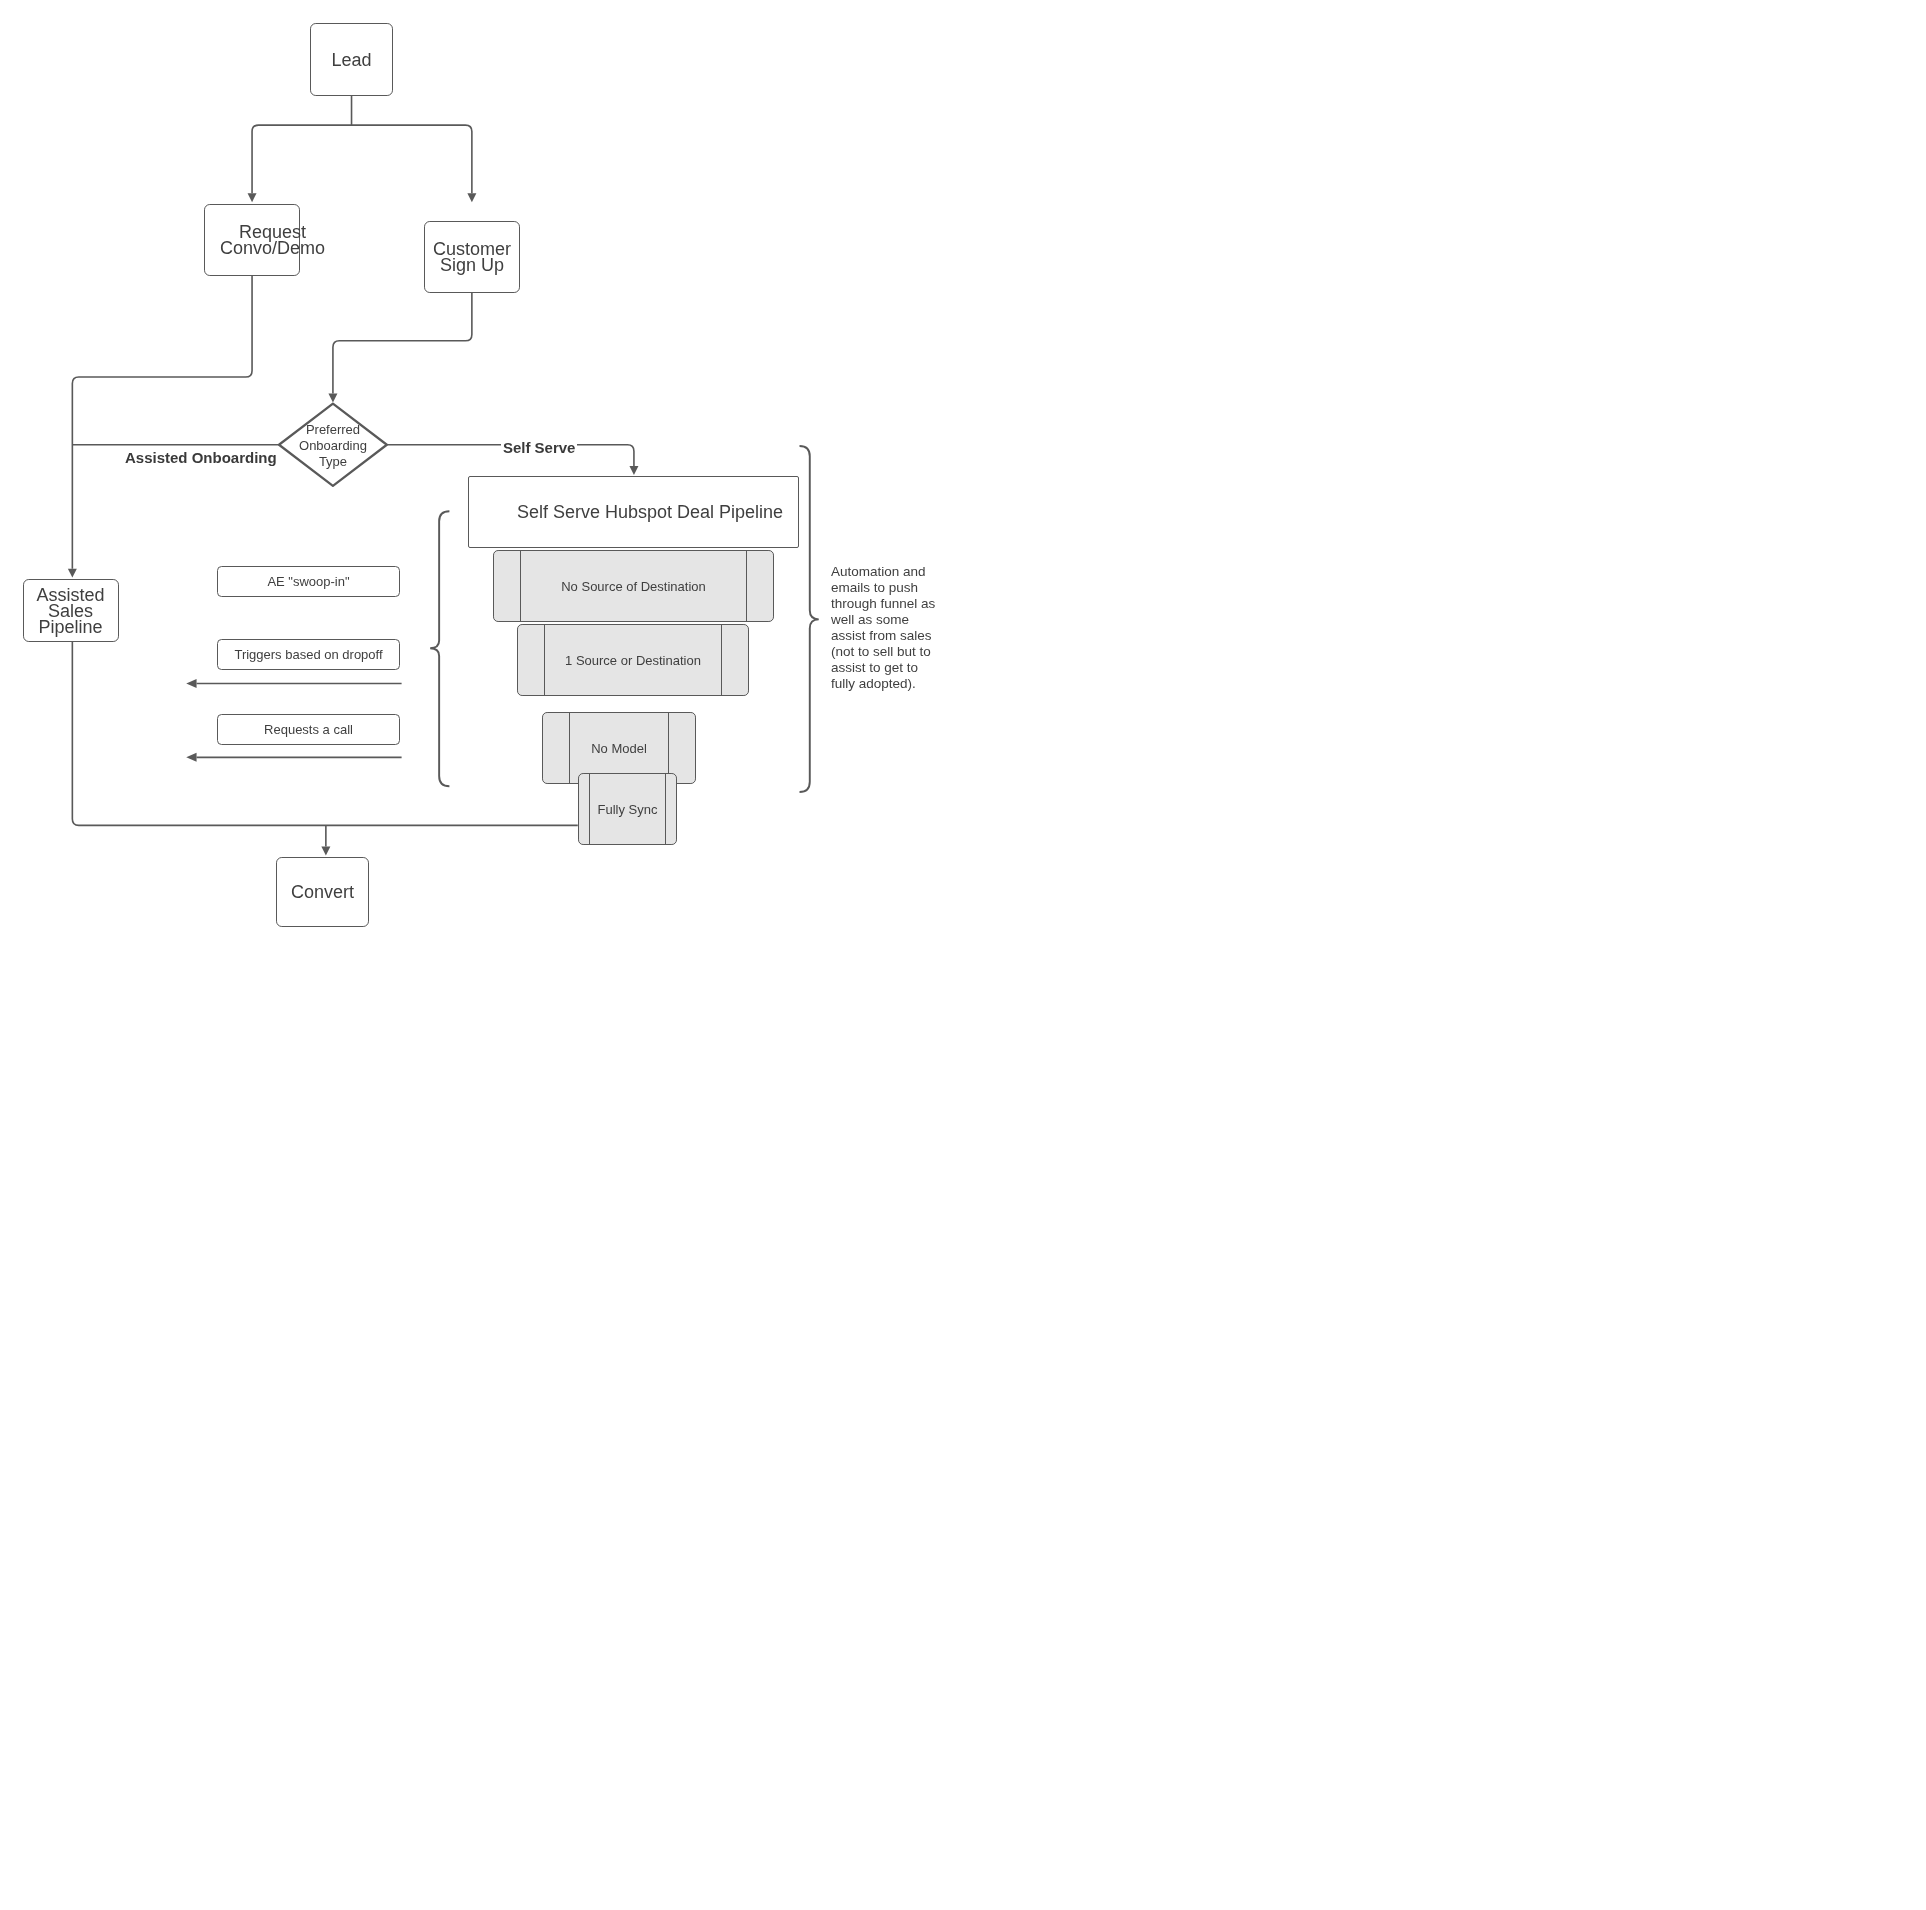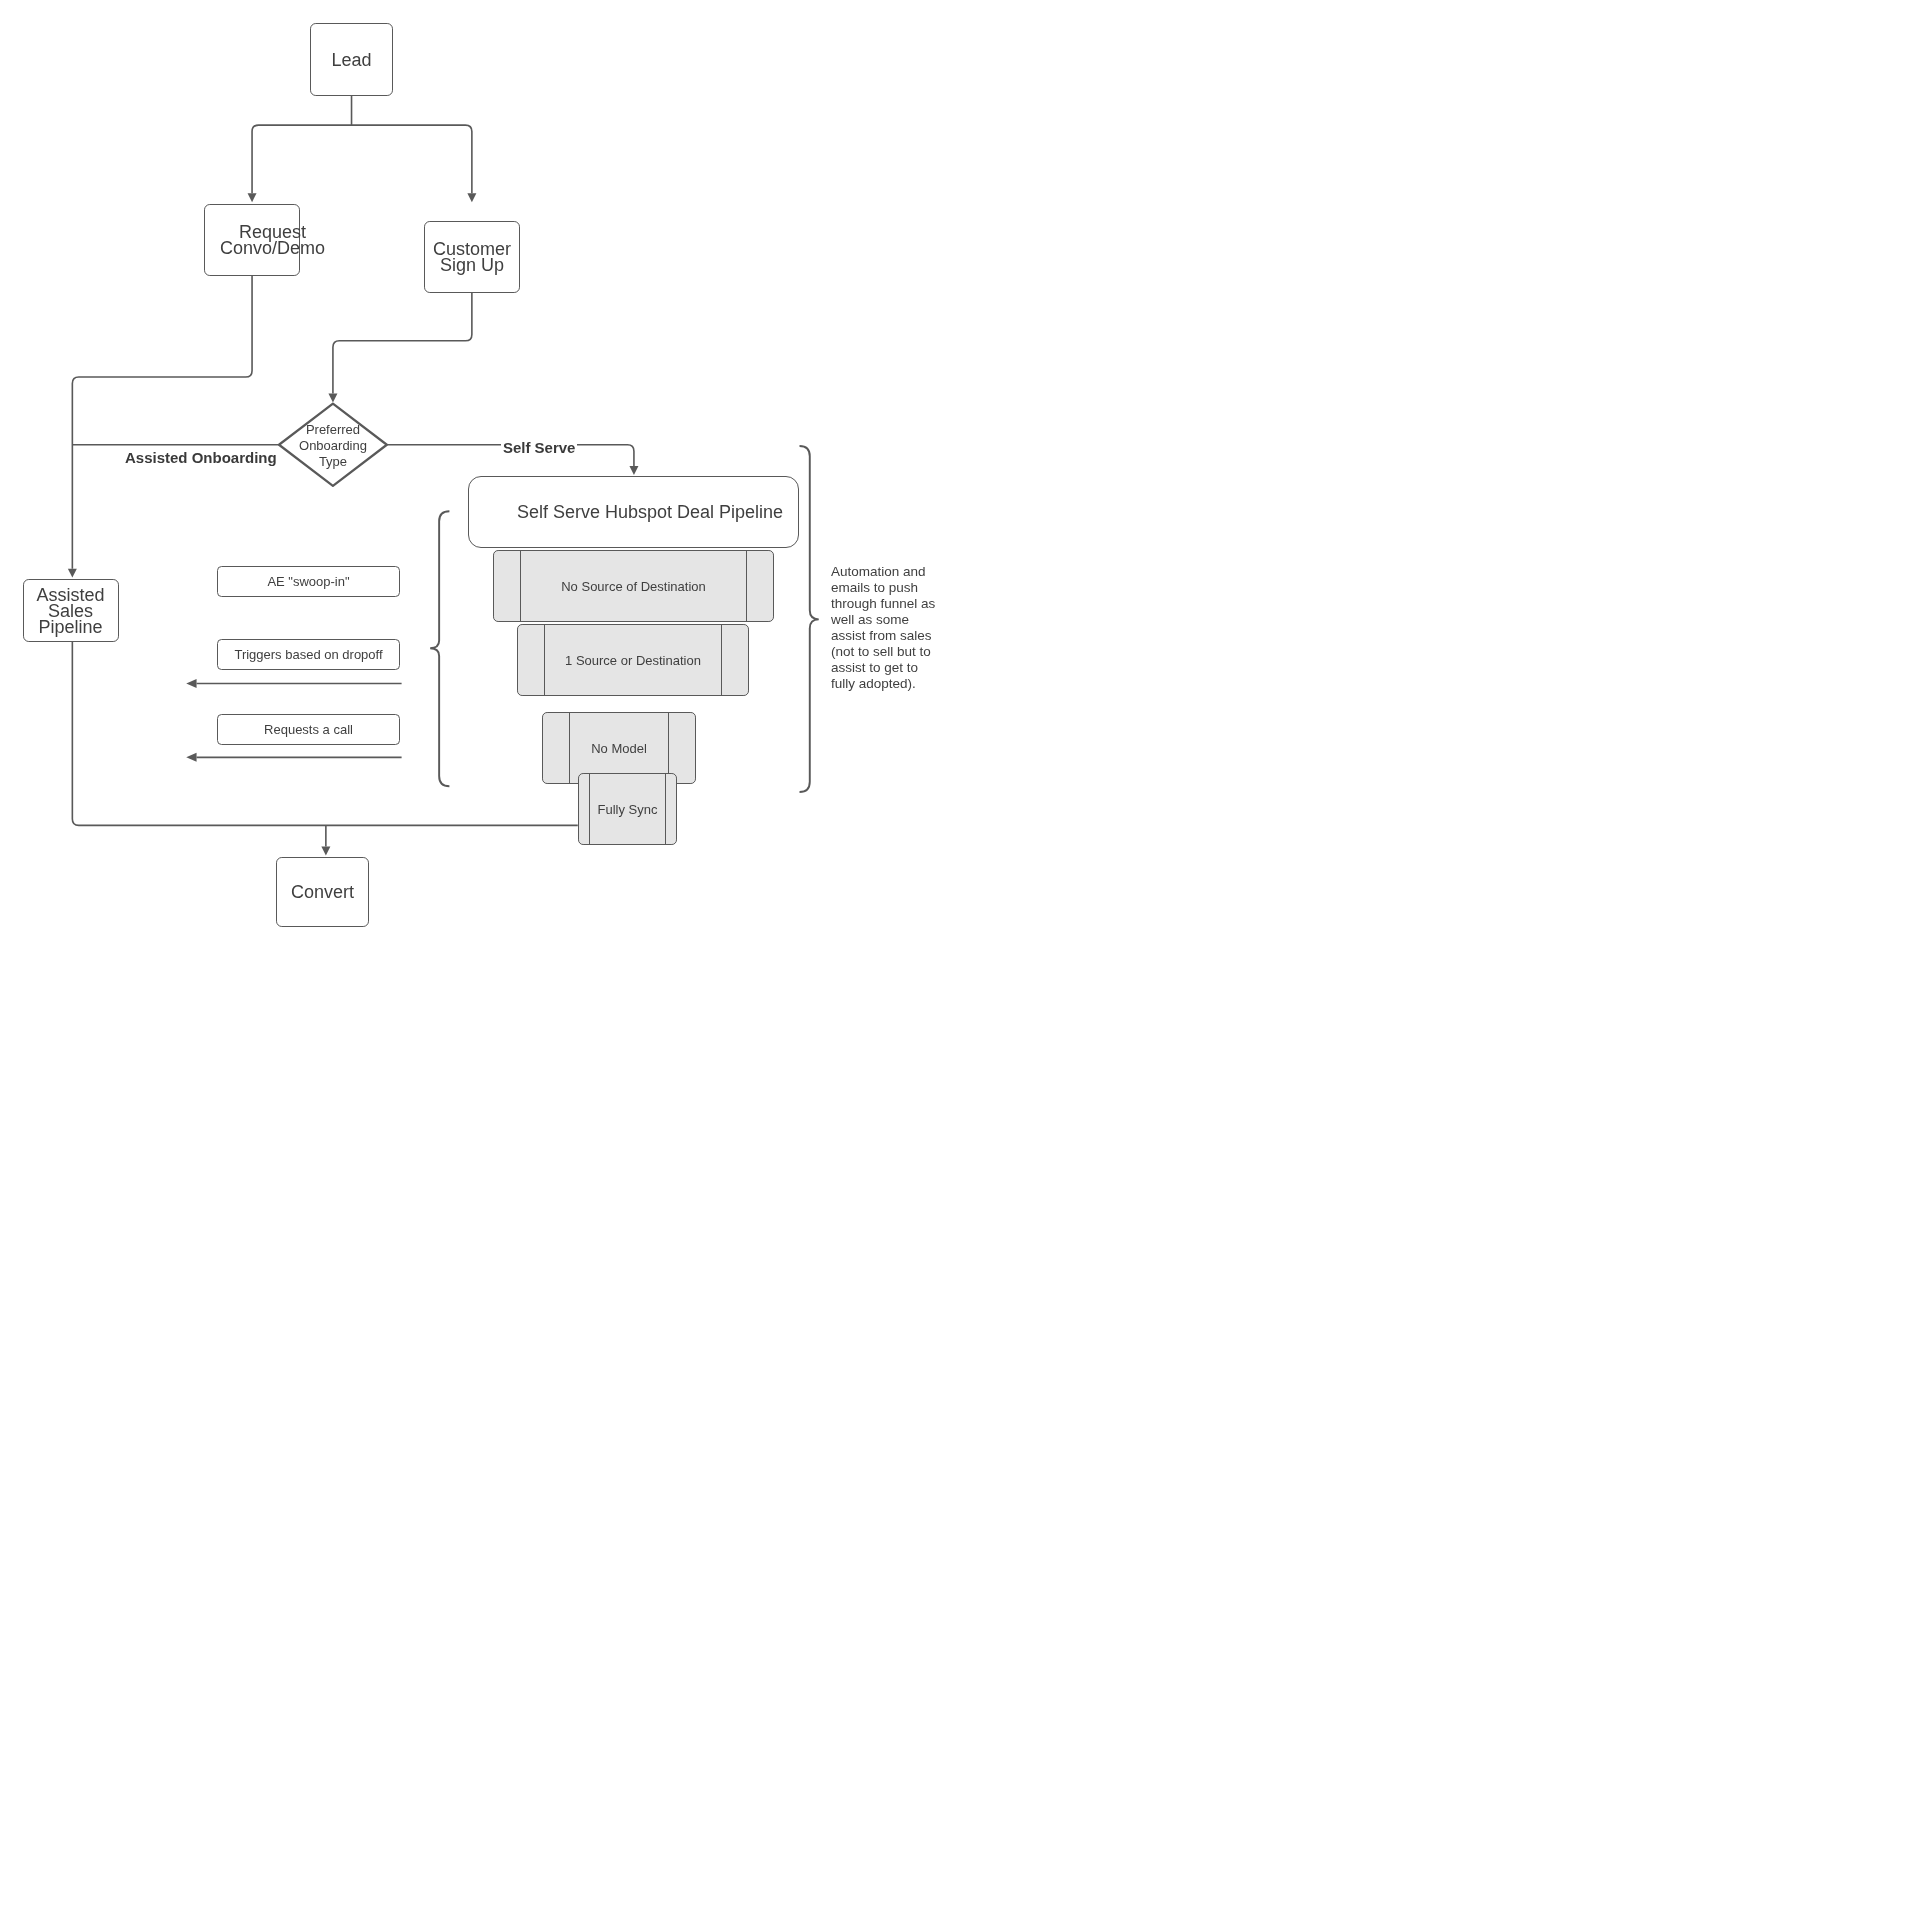--- a/index.html
+++ b/index.html
@@ -84,21 +84,21 @@
 Sign Up</div>
 
   <div class="diamond-label" style="left:288px;top:421px;width:90px;height:49px;">Preferred
 Onboarding
 Type</div>
 
   <div class="node" style="left:22.5px;top:579px;width:96px;height:63px;">Assisted
 Sales
 Pipeline</div>
 
-  <div class="node" style="left:468px;top:476px;width:331px;height:72px;border-radius:13px;padding-left:33px;">Self Serve Hubspot Deal Pipeline</div>
+  <div class="node" style="left:468px;top:476px;width:331px;height:72px;border-radius:2px;padding-left:33px;">Self Serve Hubspot Deal Pipeline</div>
 
   <div class="stage" style="left:493px;top:550px;width:281px;height:72px;">
     <span class="bar" style="left:26px;"></span>
     <span class="bar" style="right:26px;"></span>
     <span class="label">No Source of Destination</span>
   </div>
 
   <div class="stage" style="left:517px;top:624px;width:232px;height:72px;">
     <span class="bar" style="left:26px;"></span>
     <span class="bar" style="right:26px;"></span>

